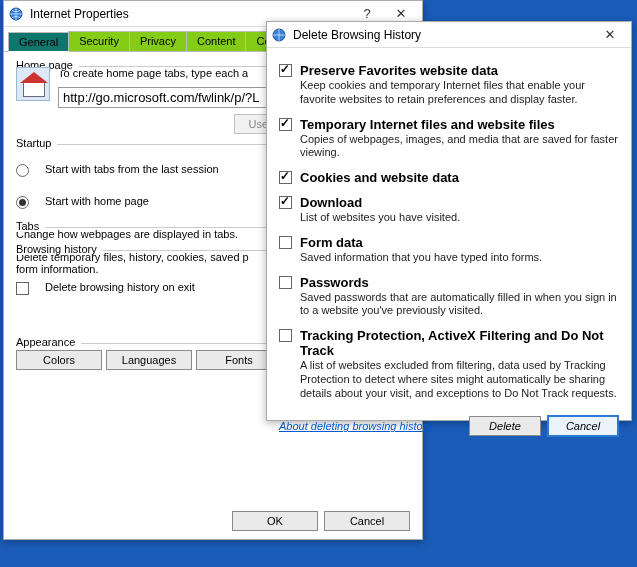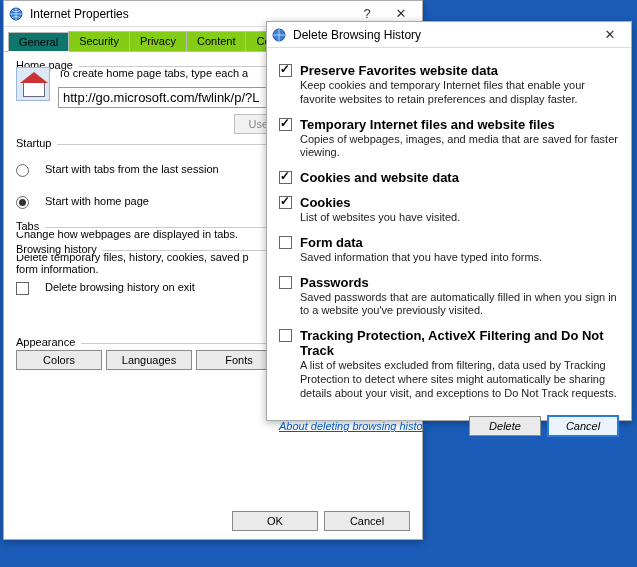--- a/index.html
+++ b/index.html
@@ -180,21 +180,21 @@
       </div>
       <div class="opt">
         <span class="checkbox sel"></span>
         <div class="texts">
           <div class="lbl">Cookies and website data</div>
         </div>
       </div>
       <div class="opt">
         <span class="checkbox sel"></span>
         <div class="texts">
-          <div class="lbl">Cookies</div>
+          <div class="lbl">Download</div>
           <div class="desc">List of websites you have visited.</div>
         </div>
       </div>
       <div class="opt">
         <span class="checkbox"></span>
         <div class="texts">
           <div class="lbl">Form data</div>
           <div class="desc">Saved information that you have typed into forms.</div>
         </div>
       </div>

